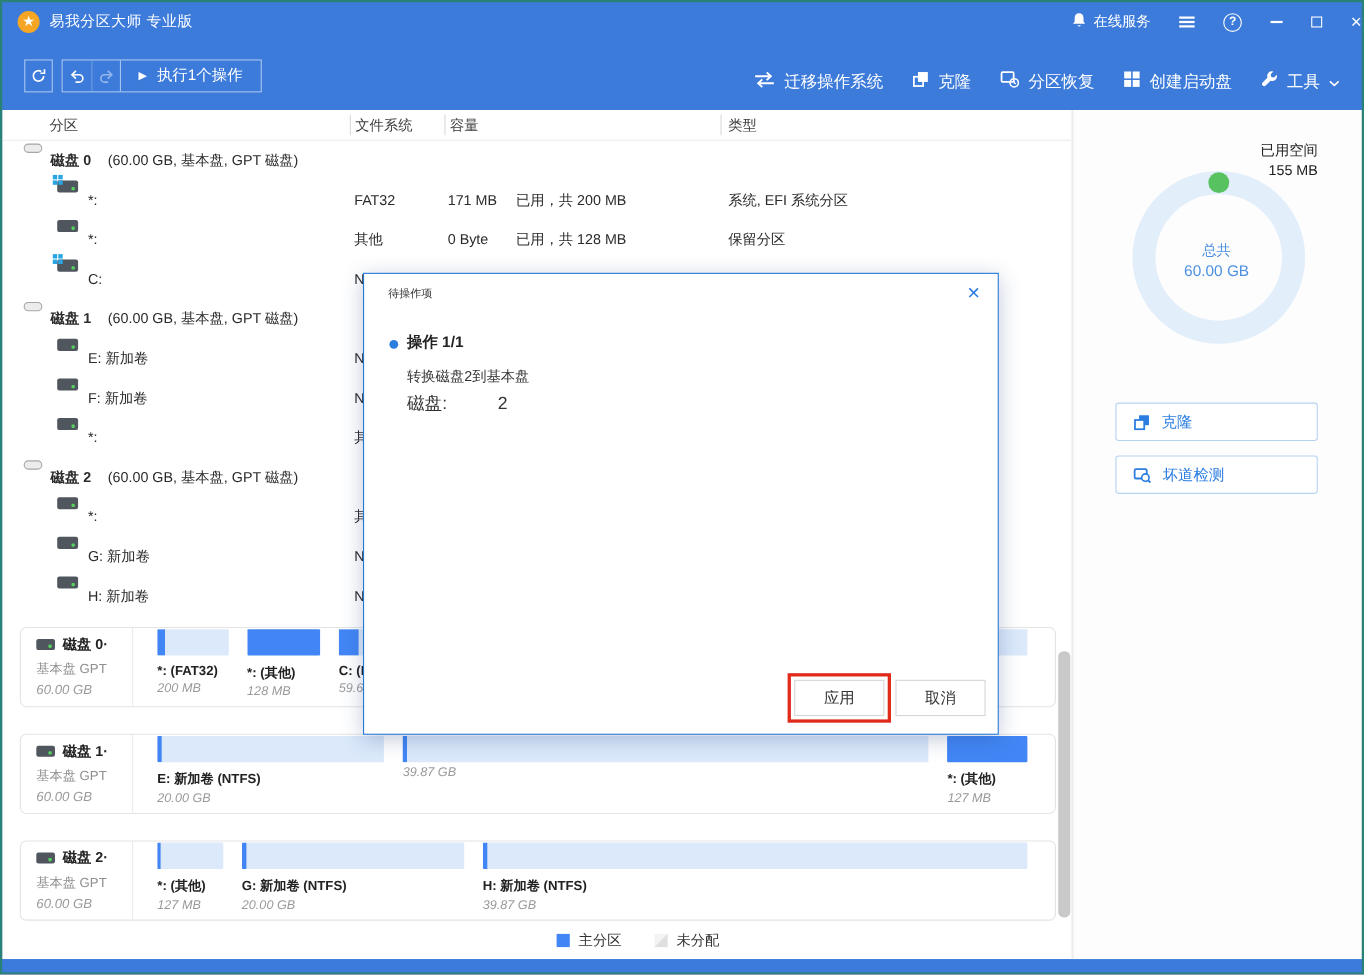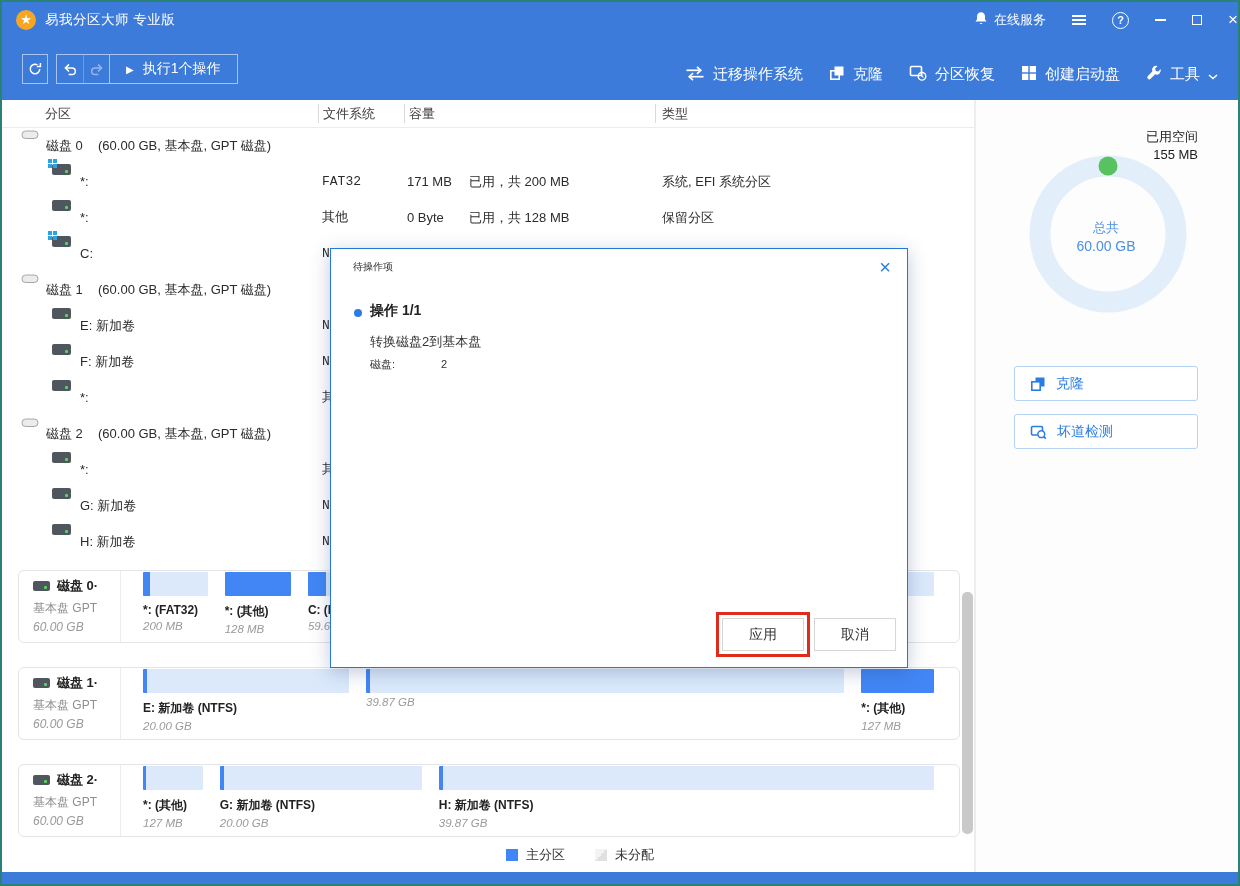--- a/index.html
+++ b/index.html
@@ -43,27 +43,27 @@
   
   .thead{position:absolute;left:0;top:0;width:972px;height:28px;border-bottom:1px solid #ececec;font-size:13px;color:#3c3c3c;}
   .thead span{position:absolute;top:5px;}
   .th-sep{position:absolute;top:4px;width:1px;height:19px;background:#d9d9d9;}
 
   
   .tree{position:absolute;left:0;top:28px;width:972px;}
   .trow{position:relative;height:36px;font-size:13px;color:var(--txt);}
   .trow span{position:absolute;top:0;line-height:36px;white-space:nowrap;}
   .disk-ic{position:absolute;left:19px;top:12px;}
-  .dname{left:44px;font-weight:normal;}
+  .dname{left:44px;font-weight:bold;}
   .ddetail{left:96px;}
   .part-ic{position:absolute;left:50px;top:13px;width:19px;height:11px;background:#50565d;border-radius:2px;}
   .part-ic .led{position:absolute;right:3px;bottom:2px;width:3px;height:3px;background:#54d65e;border-radius:1px;}
   .part-ic .badge{position:absolute;left:-4px;top:-5px;width:4px;height:4px;background:#2aa5e4;box-shadow:5px 0 #2aa5e4,0 5px #2aa5e4,5px 5px #2aa5e4;}
   .plabel{left:78px;}
-  .pfs{left:320px;font-family:Liberation Mono, monospace;}
+  .pfs{left:320px;}
   .pused{left:405px;}
   .ptotal{left:467px;}
   .ptype{left:660px;}
 
   
   .cards{position:absolute;left:16px;top:470px;width:942px;}
   .dcard{position:relative;height:73px;border:1px solid #e4e4e4;border-radius:6px;margin-bottom:24px;background:#fff;display:flex;}
   .dinfo{width:102px;border-right:1px solid #ececec;padding:6px 0 0 14px;}
   .dinfo .nm{font-size:13px;font-weight:bold;color:#222;display:flex;align-items:center;gap:7px;}
   .mini-drive{position:relative;width:17px;height:10px;background:#50565d;border-radius:2px;display:inline-block;}
@@ -96,21 +96,21 @@
   
   .bbar{position:absolute;left:2px;right:2px;top:872px;height:12px;background:var(--chrome);}
 
   
   .dialog{position:absolute;left:330px;top:248px;width:578px;height:420px;background:#fff;border:1px solid #2377d8;box-shadow:0 4px 18px rgba(30,60,120,.28);z-index:40;}
   .dlg-title{position:absolute;left:22px;top:11px;font-size:10px;color:#333;}
   .dlg-close{position:absolute;right:16px;top:6px;font-size:20px;color:var(--accent);line-height:24px;cursor:default;}
   .dlg-dot{position:absolute;left:23px;top:60px;width:8px;height:8px;border-radius:50%;background:var(--accent);}
   .dlg-op{position:absolute;left:39px;top:53px;font-size:14px;font-weight:bold;color:#222;}
   .dlg-desc{position:absolute;left:39px;top:84px;font-size:13px;color:#333;}
-  .dlg-kv{position:absolute;left:39px;top:108px;font-size:11px;color:#333;}
+  .dlg-kv{position:absolute;left:39px;top:108px;font-size:16px;color:#333;}
   .dlg-kv b{font-weight:normal;margin-left:46px;}
   .dlg-footer{position:absolute;right:11px;bottom:10px;display:flex;align-items:center;gap:4px;}
   .dlg-btn{width:82px;height:33px;border:1px solid #d6d6d6;background:#fff;font-size:14px;color:#333;font-family:inherit;}
   .apply-wrap{border:3px solid var(--red);padding:3px;}
 </style>
 </head>
 <body>
 
 <div class="window">
 

